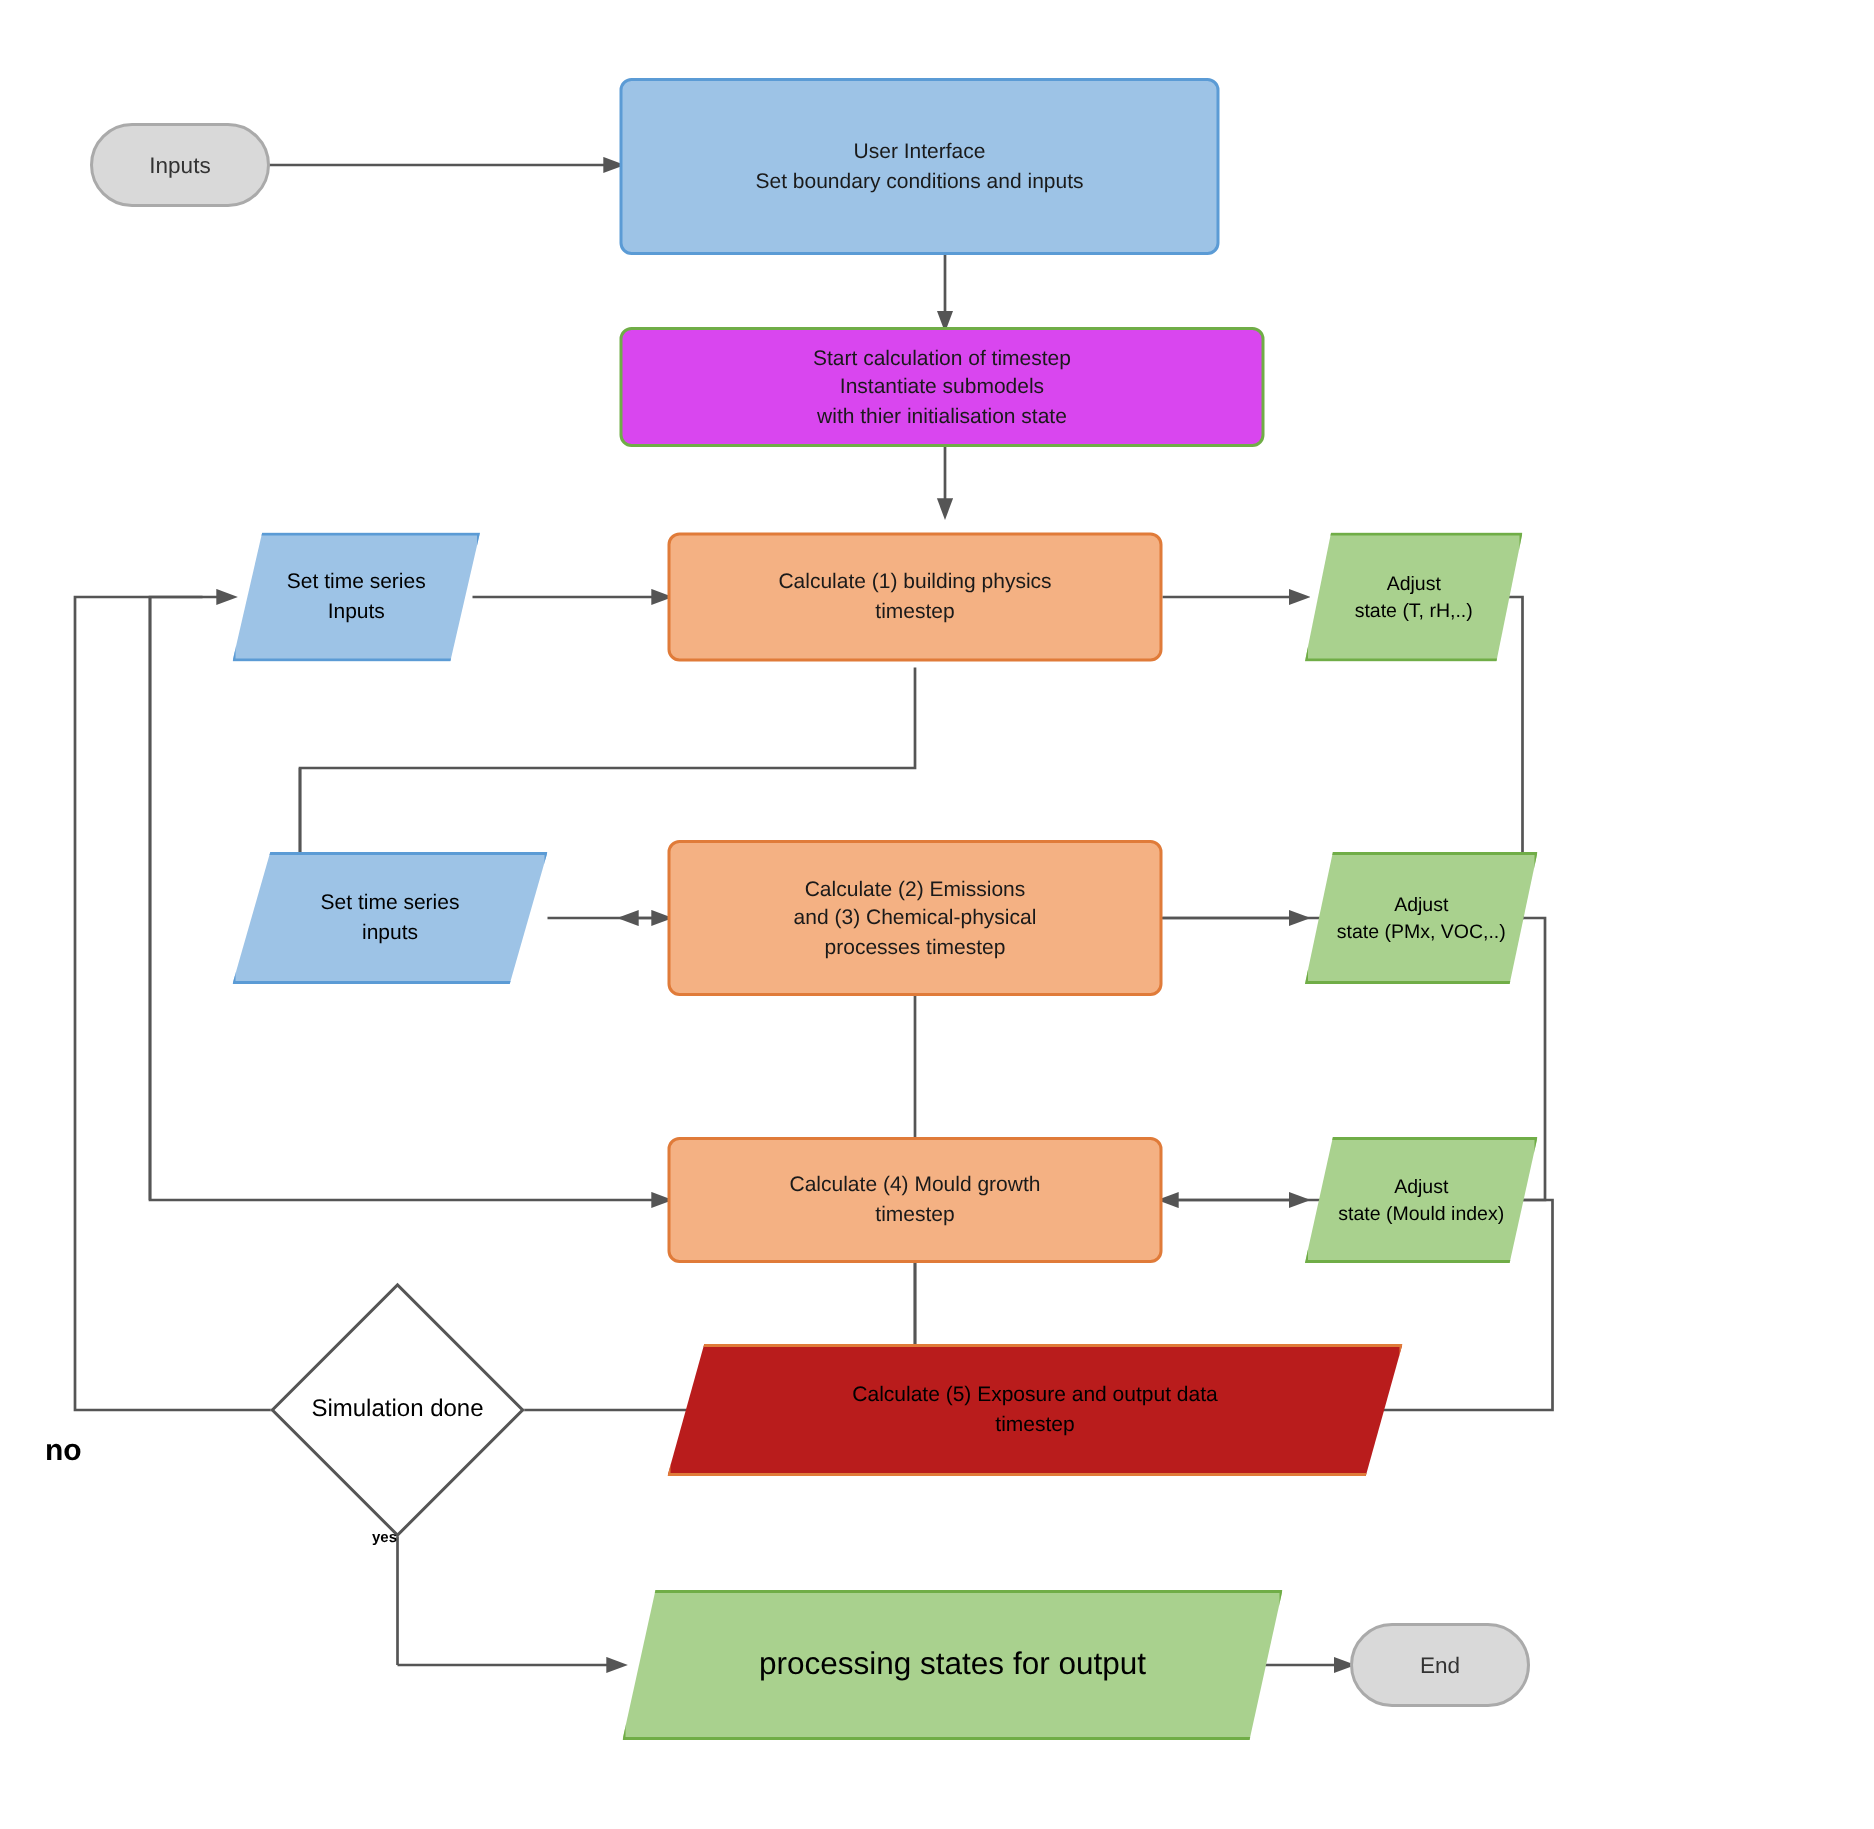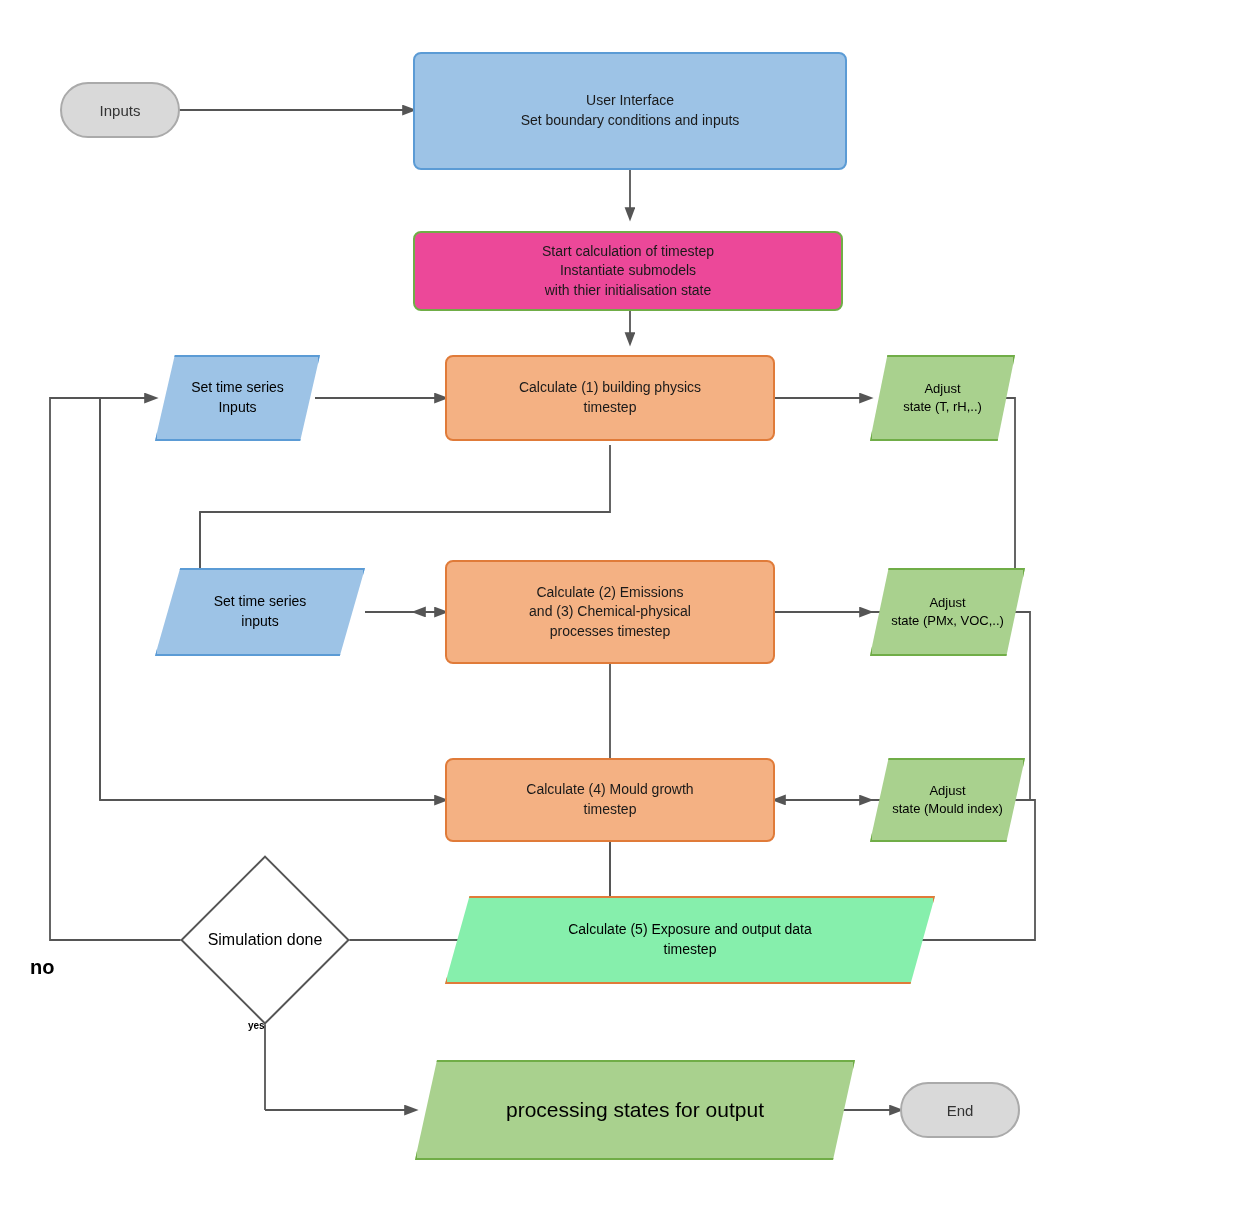--- a/index.html
+++ b/index.html
@@ -33,21 +33,21 @@
     .pill {
       border-radius: 40px;
       border: 2px solid #aaa;
       background: #d9d9d9;
       padding: 12px 28px;
       font-size: 15px;
       color: #333;
     }
     
     .blue-node { background: #9dc3e6; border-color: #5b9bd5; color: #1a1a1a; }
-    .green-node { background: #ec4899; border-color: #70ad47; color: #1a1a1a; margin-top: 13px; }
+    .green-node { background: #d946ef; border-color: #70ad47; color: #1a1a1a; }
     .orange-node { background: #f4b183; border-color: #e07b39; color: #1a1a1a; }
 
     svg.arrows {
       position: absolute;
       top: 0; left: 0;
       width: 1249px;
       height: 1219px;
       pointer-events: none;
     }
     svg.arrows line, svg.arrows path, svg.arrows polyline {
@@ -116,21 +116,21 @@
     <line x1="265" y1="1110" x2="415" y2="1110" marker-end="url(#arrow)"></line>
 
     <line x1="810" y1="1110" x2="900" y2="1110" marker-end="url(#arrow)"></line>
 
   </svg>
 
   <div class="node pill" style="left:60px; top:82px; width:120px; height:56px;">
     <span>Inputs</span>
   </div>
 
-  <div class="node rounded-rect blue-node" style="left:413px; top:52px; width:434px; height:118px;">
+  <div class="node rounded-rect blue-node" style="left:413px; top:52px; width:400px; height:118px;">
     <span style="white-space:pre-line;">User Interface
 Set boundary conditions and inputs</span>
   </div>
 
   <div class="node rounded-rect green-node" style="left:413px; top:218px; width:430px; height:80px;">
     <span style="white-space:pre-line;">Start calculation of timestep
 Instantiate submodels
 with thier initialisation state</span>
   </div>
 
@@ -168,21 +168,21 @@
   <div class="node rounded-rect orange-node" style="left:445px; top:758px; width:330px; height:84px;">
     <span style="white-space:pre-line;">Calculate (4) Mould growth
 timestep</span>
   </div>
 
   <div class="node" style="left:870px; top:758px; width:155px; height:84px; background:#a9d18e; border:2px solid #70ad47; clip-path: polygon(12% 0%, 100% 0%, 88% 100%, 0% 100%); display:flex; align-items:center; justify-content:center; padding: 0 10px;">
     <span style="white-space:pre-line; text-align:center; font-size:13px;">Adjust
 state (Mould index)</span>
   </div>
 
-  <div class="node" style="left:445px; top:896px; width:490px; height:88px; background:#86efac; border:2px solid #e07b39; clip-path: polygon(5% 0%, 100% 0%, 95% 100%, 0% 100%); display:flex; align-items:center; justify-content:center; padding: 0 30px;">
+  <div class="node" style="left:445px; top:896px; width:490px; height:88px; background:#b91c1c; border:2px solid #e07b39; clip-path: polygon(5% 0%, 100% 0%, 95% 100%, 0% 100%); display:flex; align-items:center; justify-content:center; padding: 0 30px;">
     <span style="white-space:pre-line; text-align:center; font-size:14px;">Calculate (5) Exposure and output data
 timestep</span>
   </div>
 
   <div style="position:absolute; left:205px; top:880px; width:120px; height:120px;">
     <div style="width:120px; height:120px; background:#fff; border:2px solid #555; transform:rotate(45deg); position:absolute; top:0; left:0;"></div>
     <div style="position:absolute; top:0; left:0; width:120px; height:120px; display:flex; align-items:center; justify-content:center;">
       <span style="font-size:16px; text-align:center; line-height:1.3;">Simulation
 done</span>
     </div>

